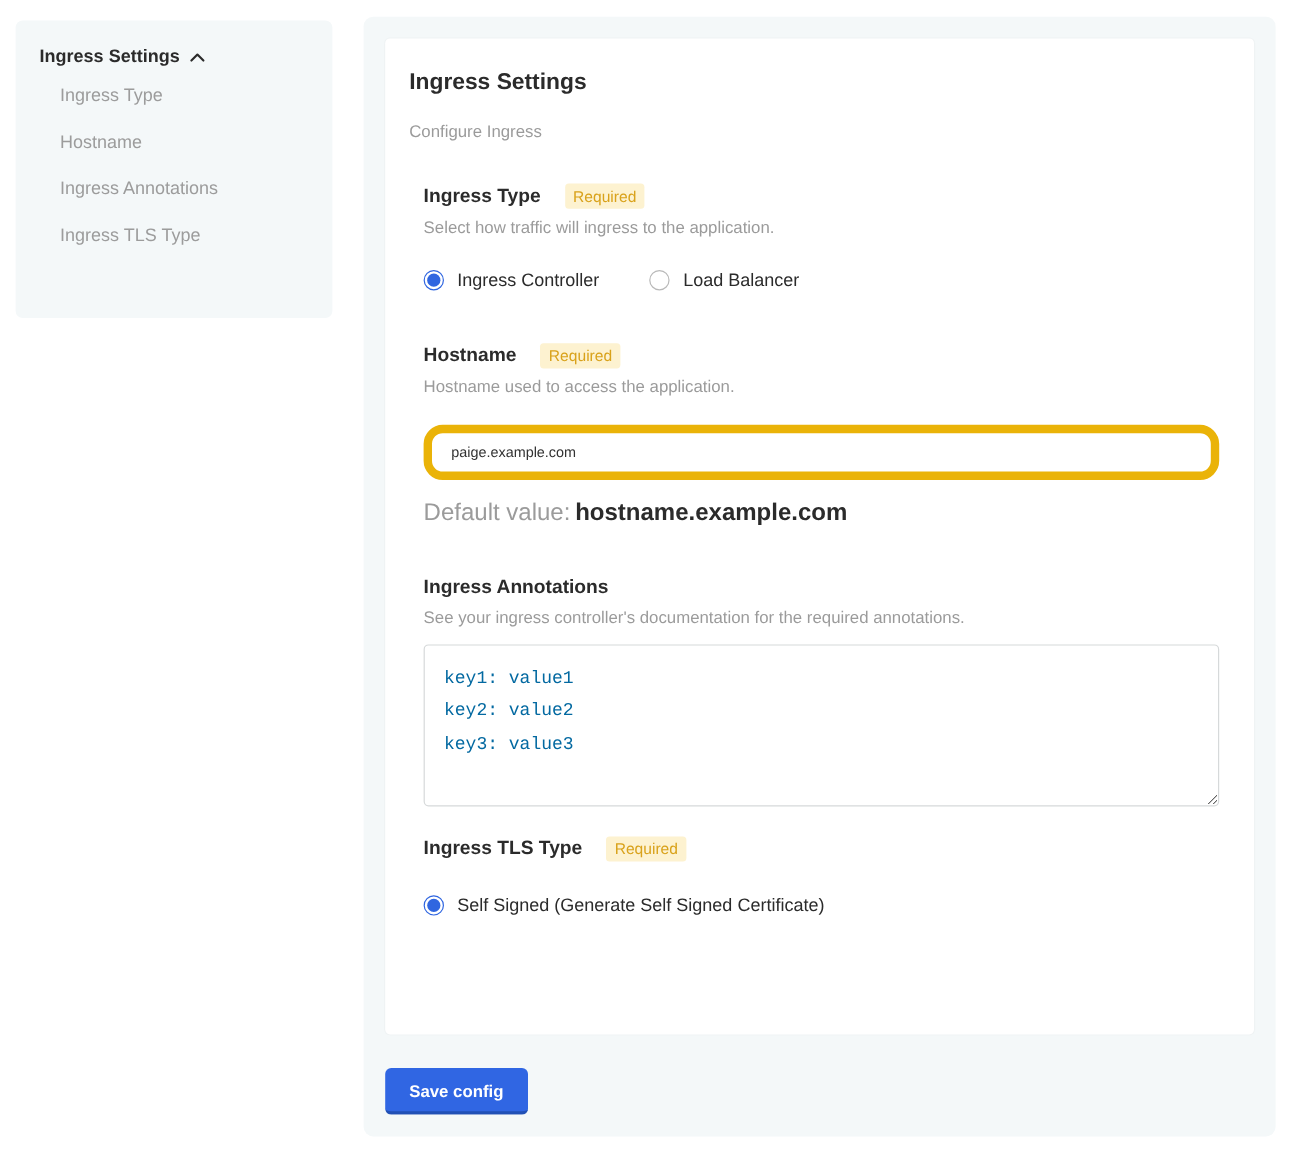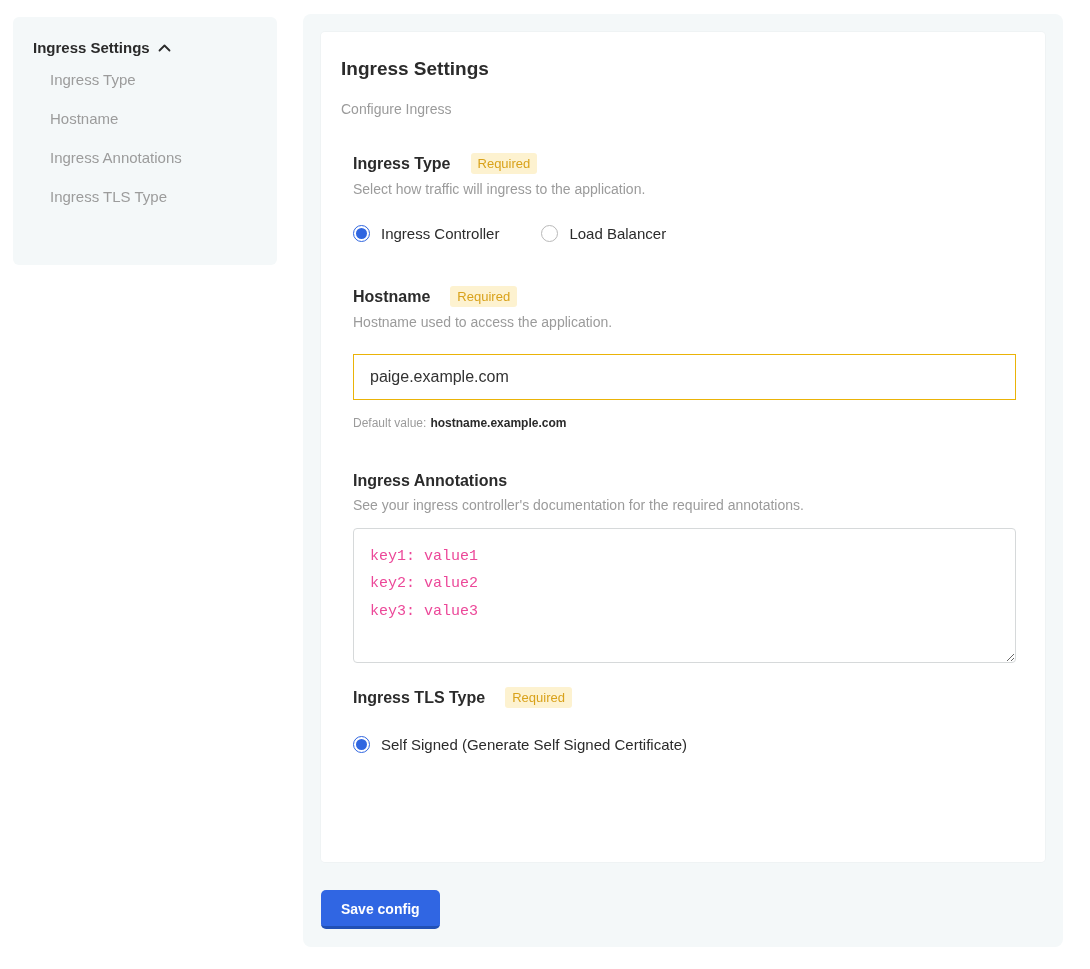--- a/index.html
+++ b/index.html
@@ -109,49 +109,49 @@
     position: absolute;
     inset: 2px;
     border-radius: 50%;
     background: #3066e0;
   }
 
   
   .text-input {
     margin-top: 24px;
     width: 663px; height: 46px;
-    border: 1px solid #eab308;
-    border-radius: 0;
+    border: 7px solid #eab308;
+    border-radius: 16px;
     padding: 0 16px;
     font-family: "Liberation Sans", sans-serif;
-    font-size: 16px;
+    font-size: 12px;
     color: #323232;
     outline: none;
     background: #ffffff;
   }
   .default-value-line {
     margin-top: 16px;
-    font-size: 12px;
+    font-size: 20px;
     color: #9b9b9b;
   }
   .default-value-line .default-value {
     color: #2b2b2b;
     font-weight: bold;
     margin-left: 4px;
   }
   .annotations-textarea {
     margin-top: 15px;
     width: 663px; height: 135px;
     border: 1px solid #d6d9da;
     border-radius: 4px;
     padding: 14px 16px;
     font-family: "Liberation Mono", "DejaVu Sans Mono", monospace;
     font-size: 15px;
     line-height: 1.82;
-    color: #ec4899;
+    color: #0369a1;
     resize: both;
     outline: none;
     background: #ffffff;
   }
 
   
   .save-button {
     margin-top: 28px;
     display: inline-block;
     background: #3066e3;

